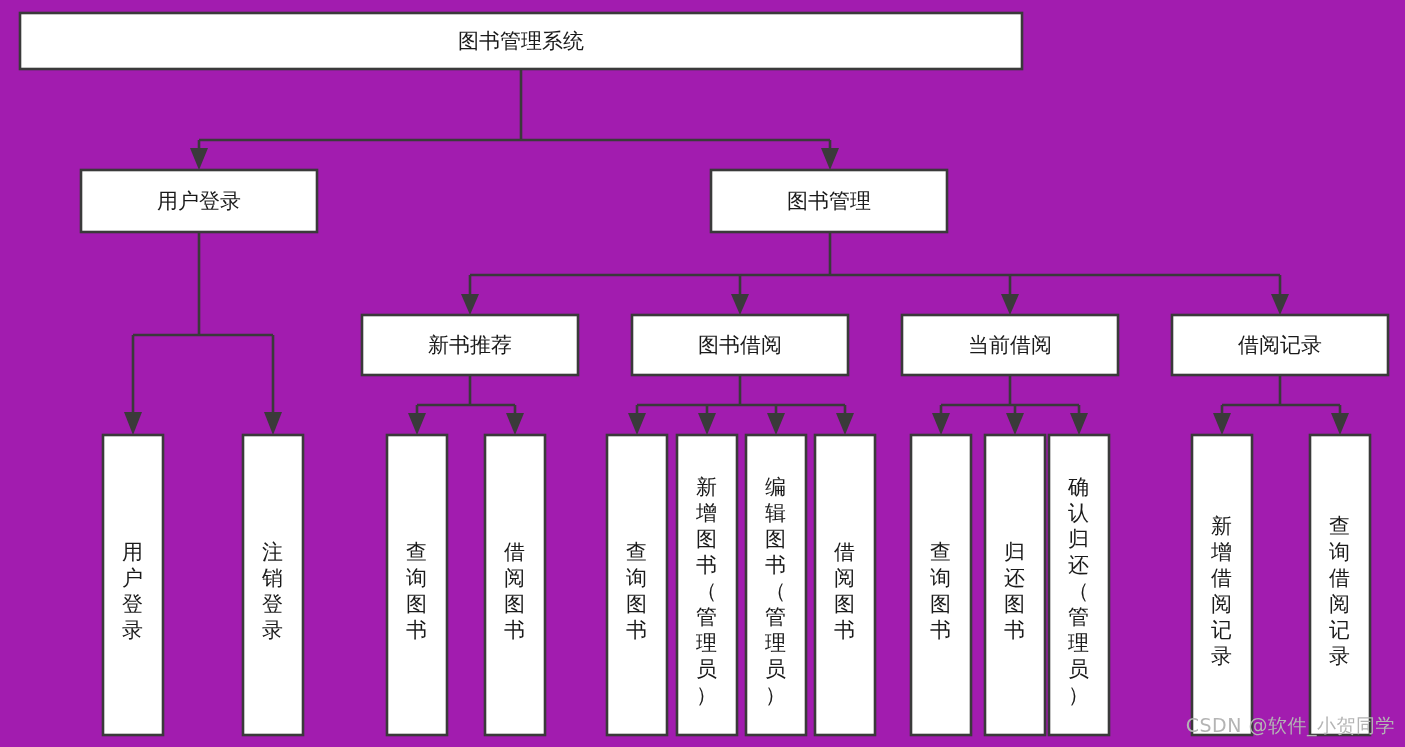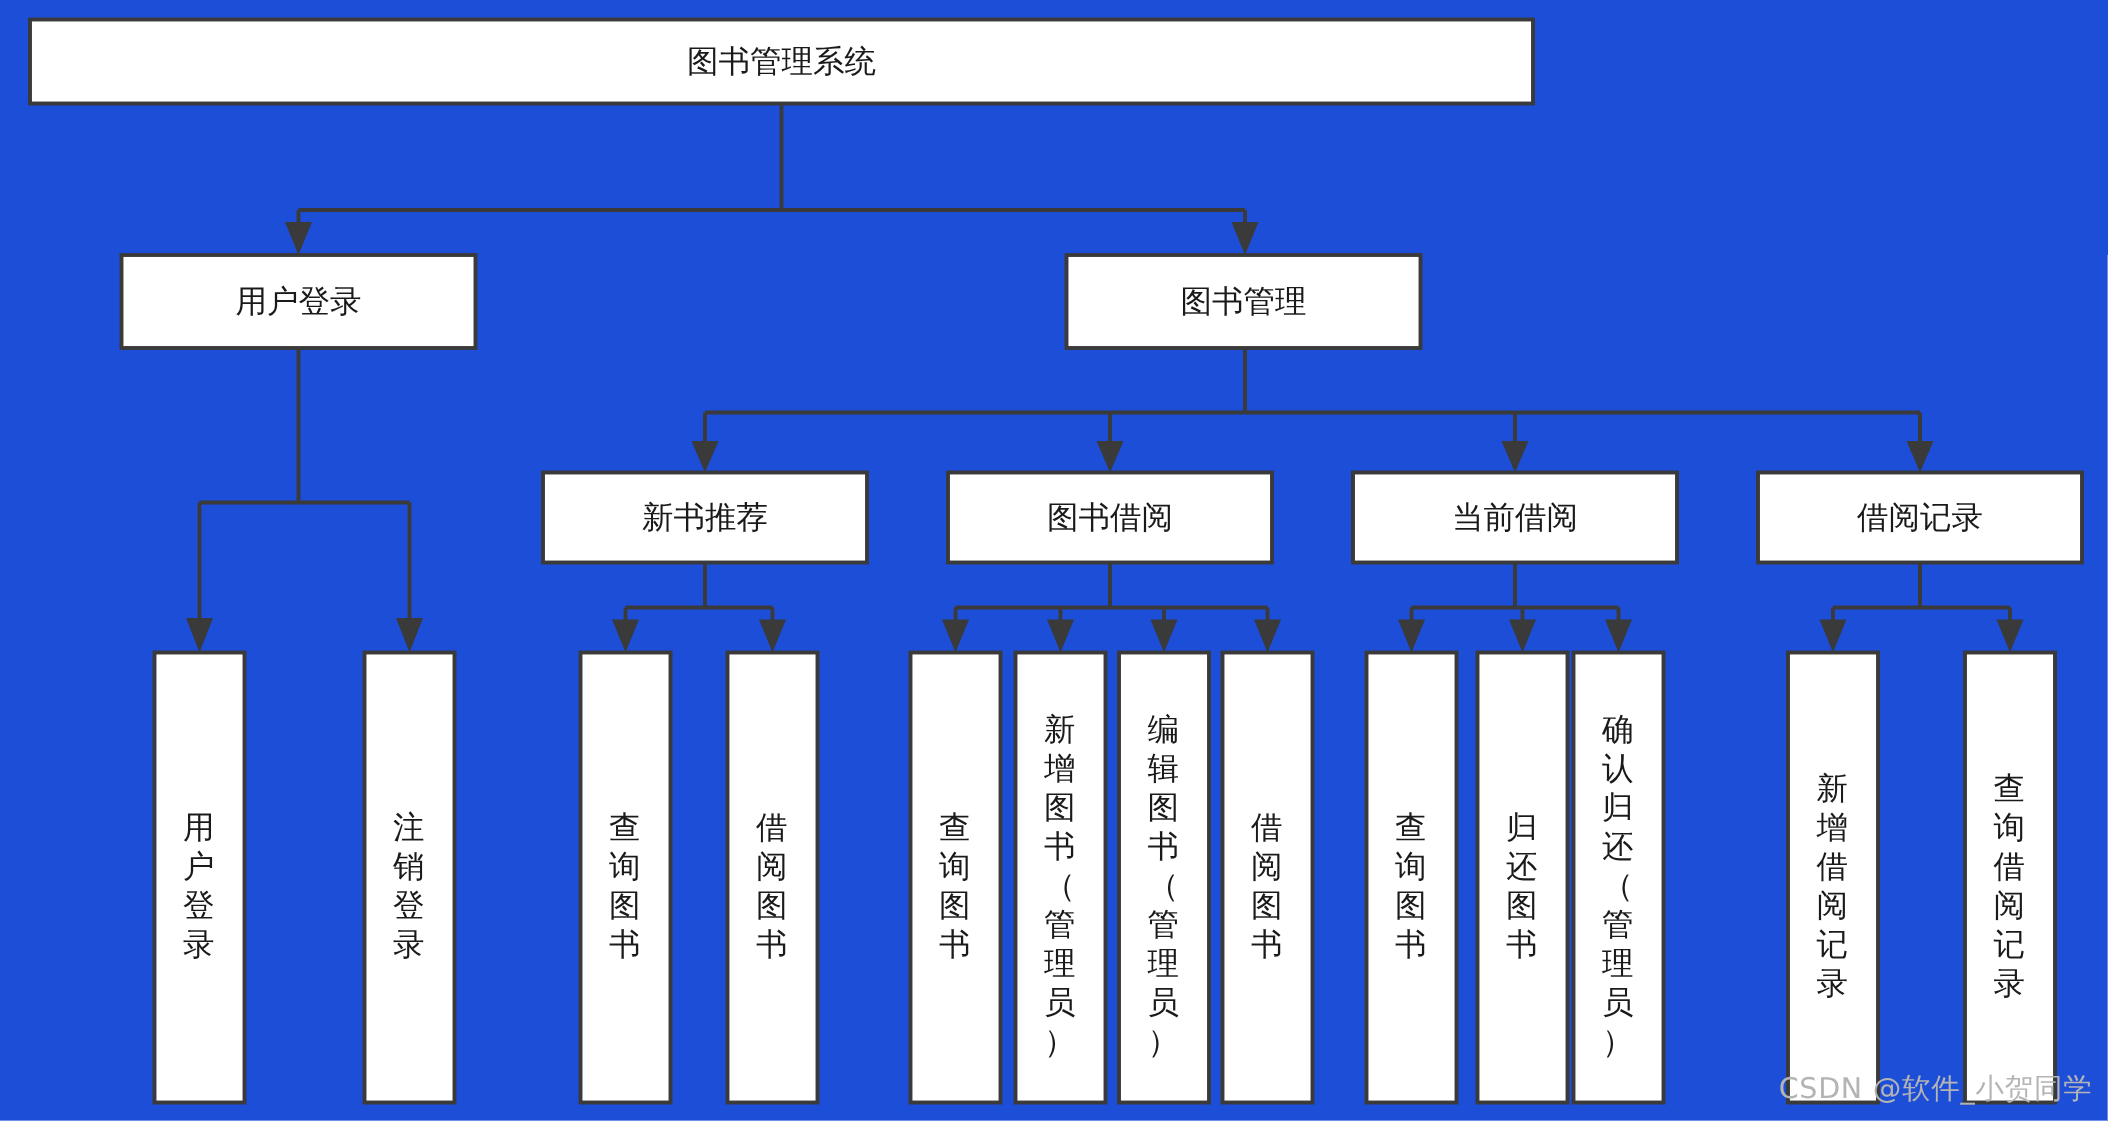--- a/index.html
+++ b/index.html
@@ -10,21 +10,21 @@
   body {
     width: 1405px;
     height: 747px;
     font-family: "DejaVu Sans", "Liberation Sans", sans-serif;
     overflow: hidden;
   }
   #diagram-root {
     position: relative;
     width: 1405px;
     height: 747px;
-    background: #1d4ed8;
+    background: #a21caf;
   }
   svg.canvas {
     position: absolute;
     left: 0;
     top: 0;
     width: 1405px;
     height: 747px;
   }
   .node-box {
     fill: #ffffff;

